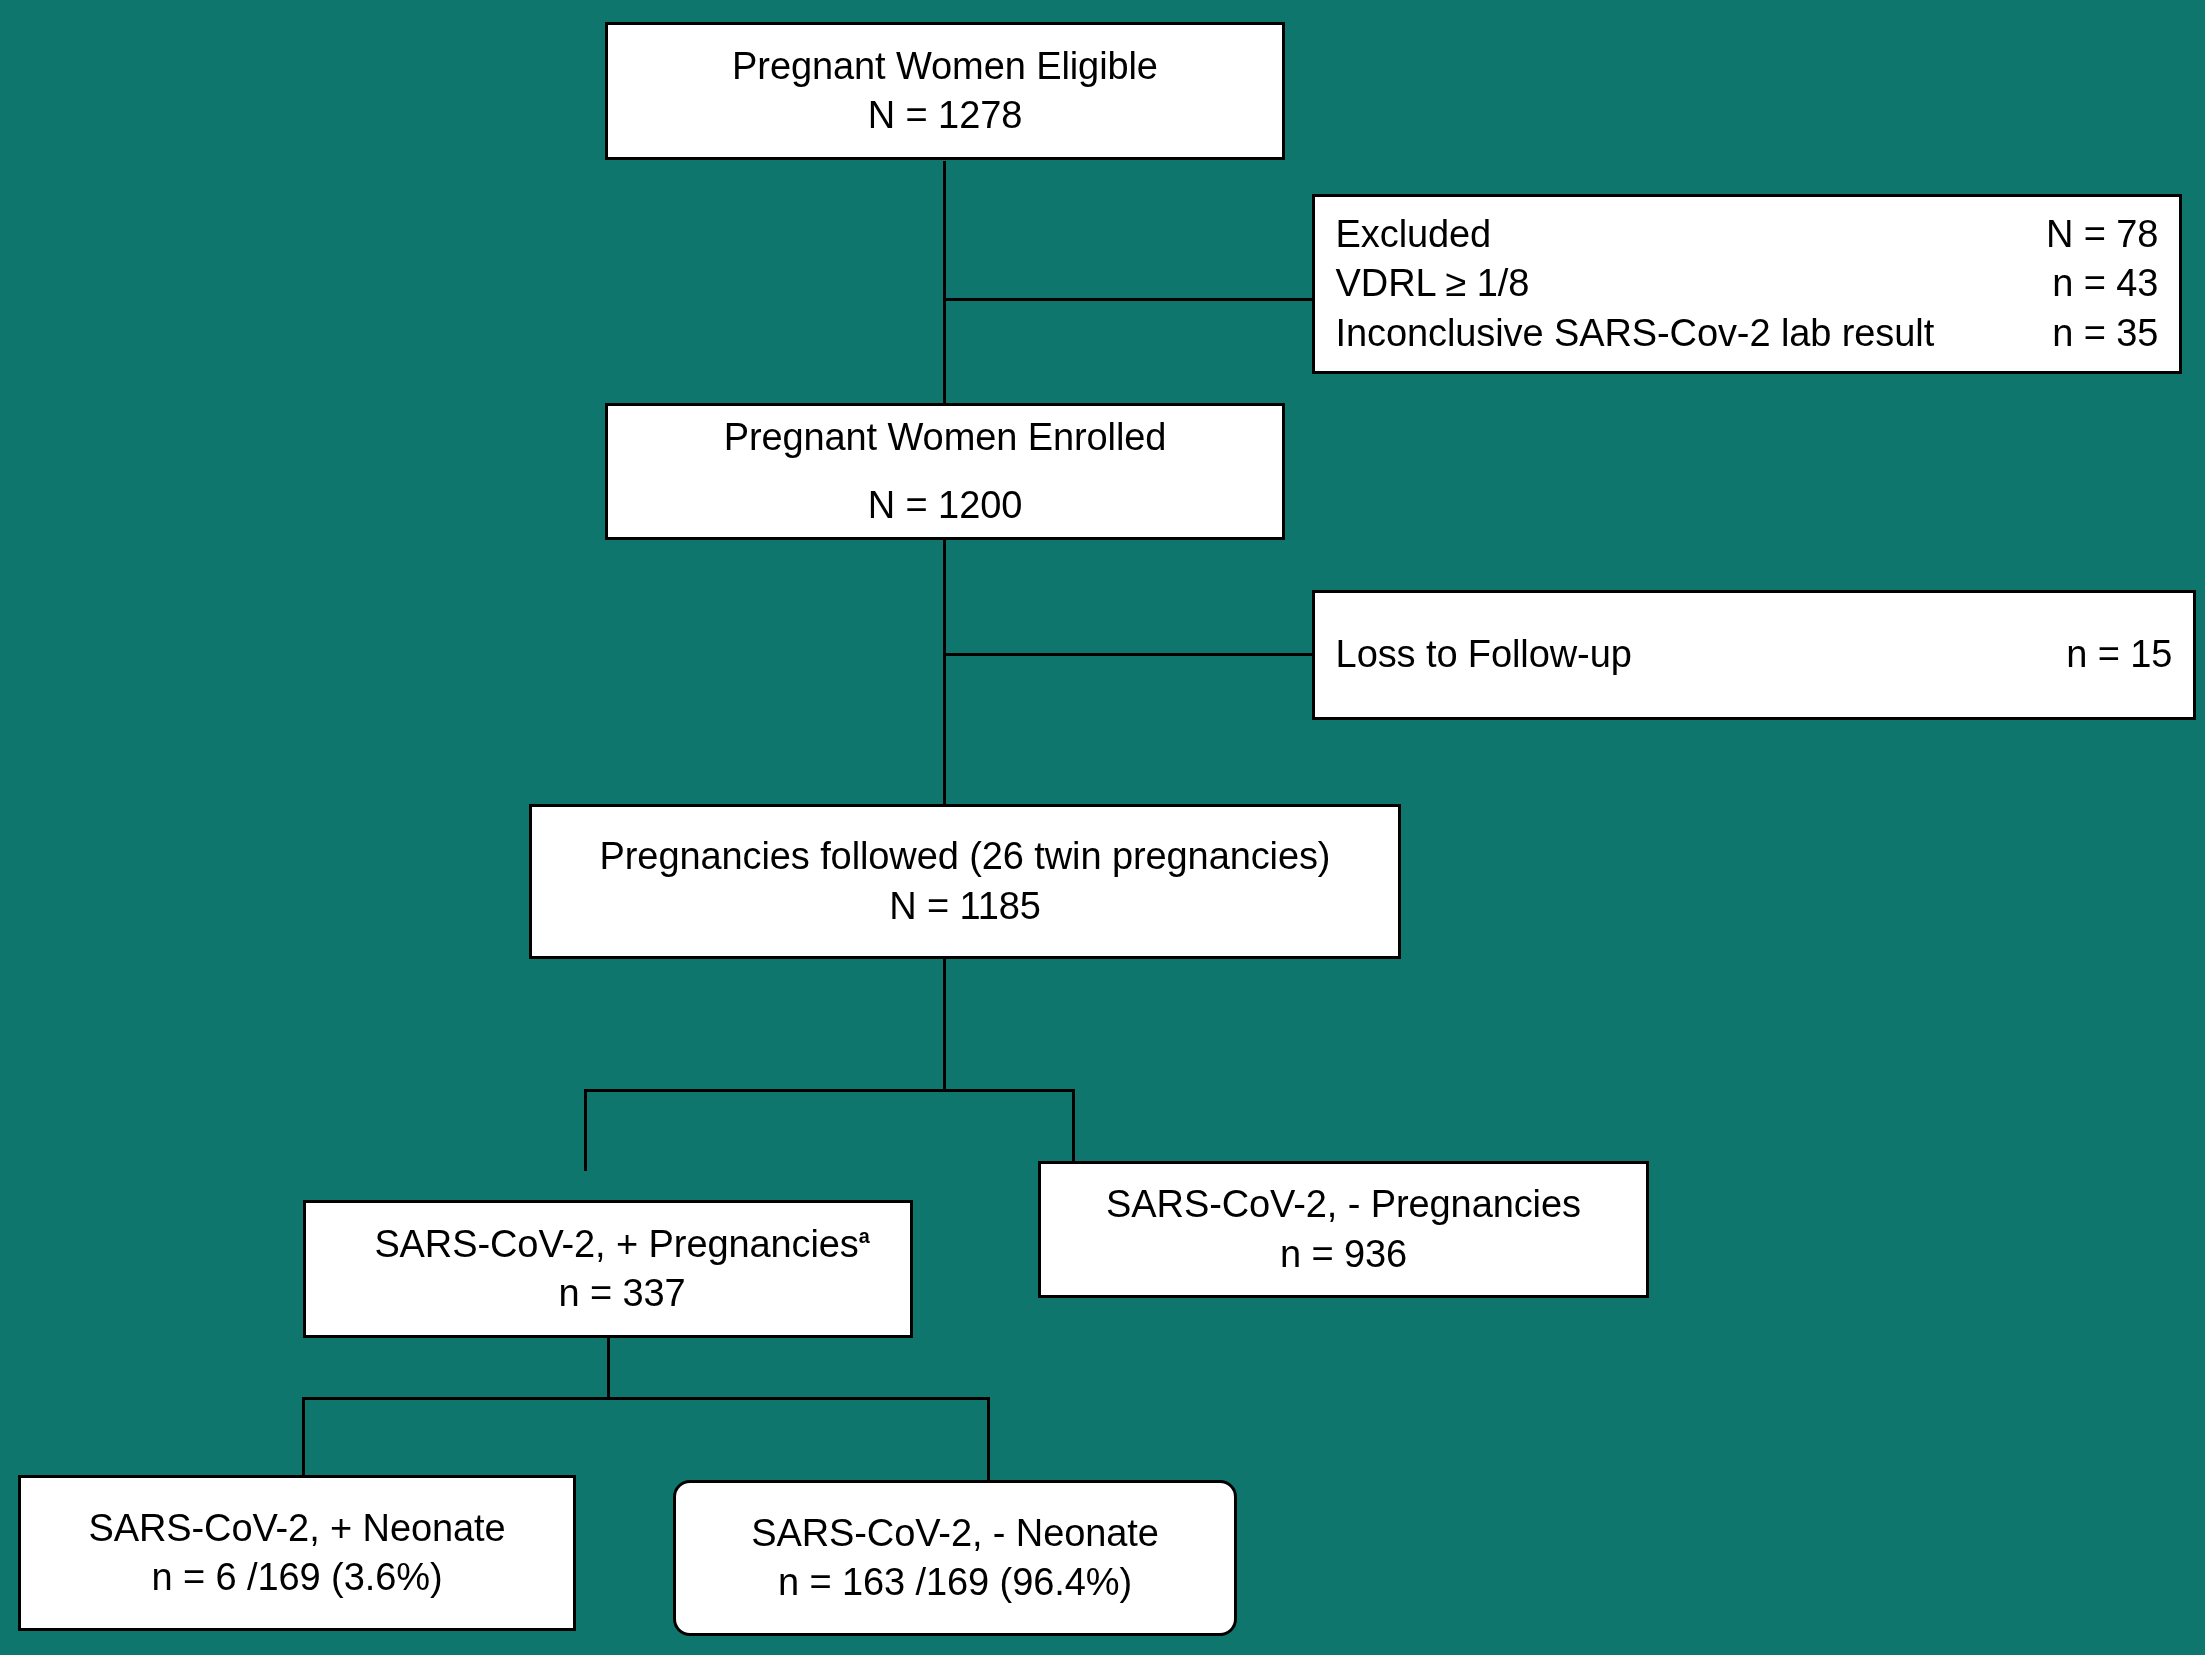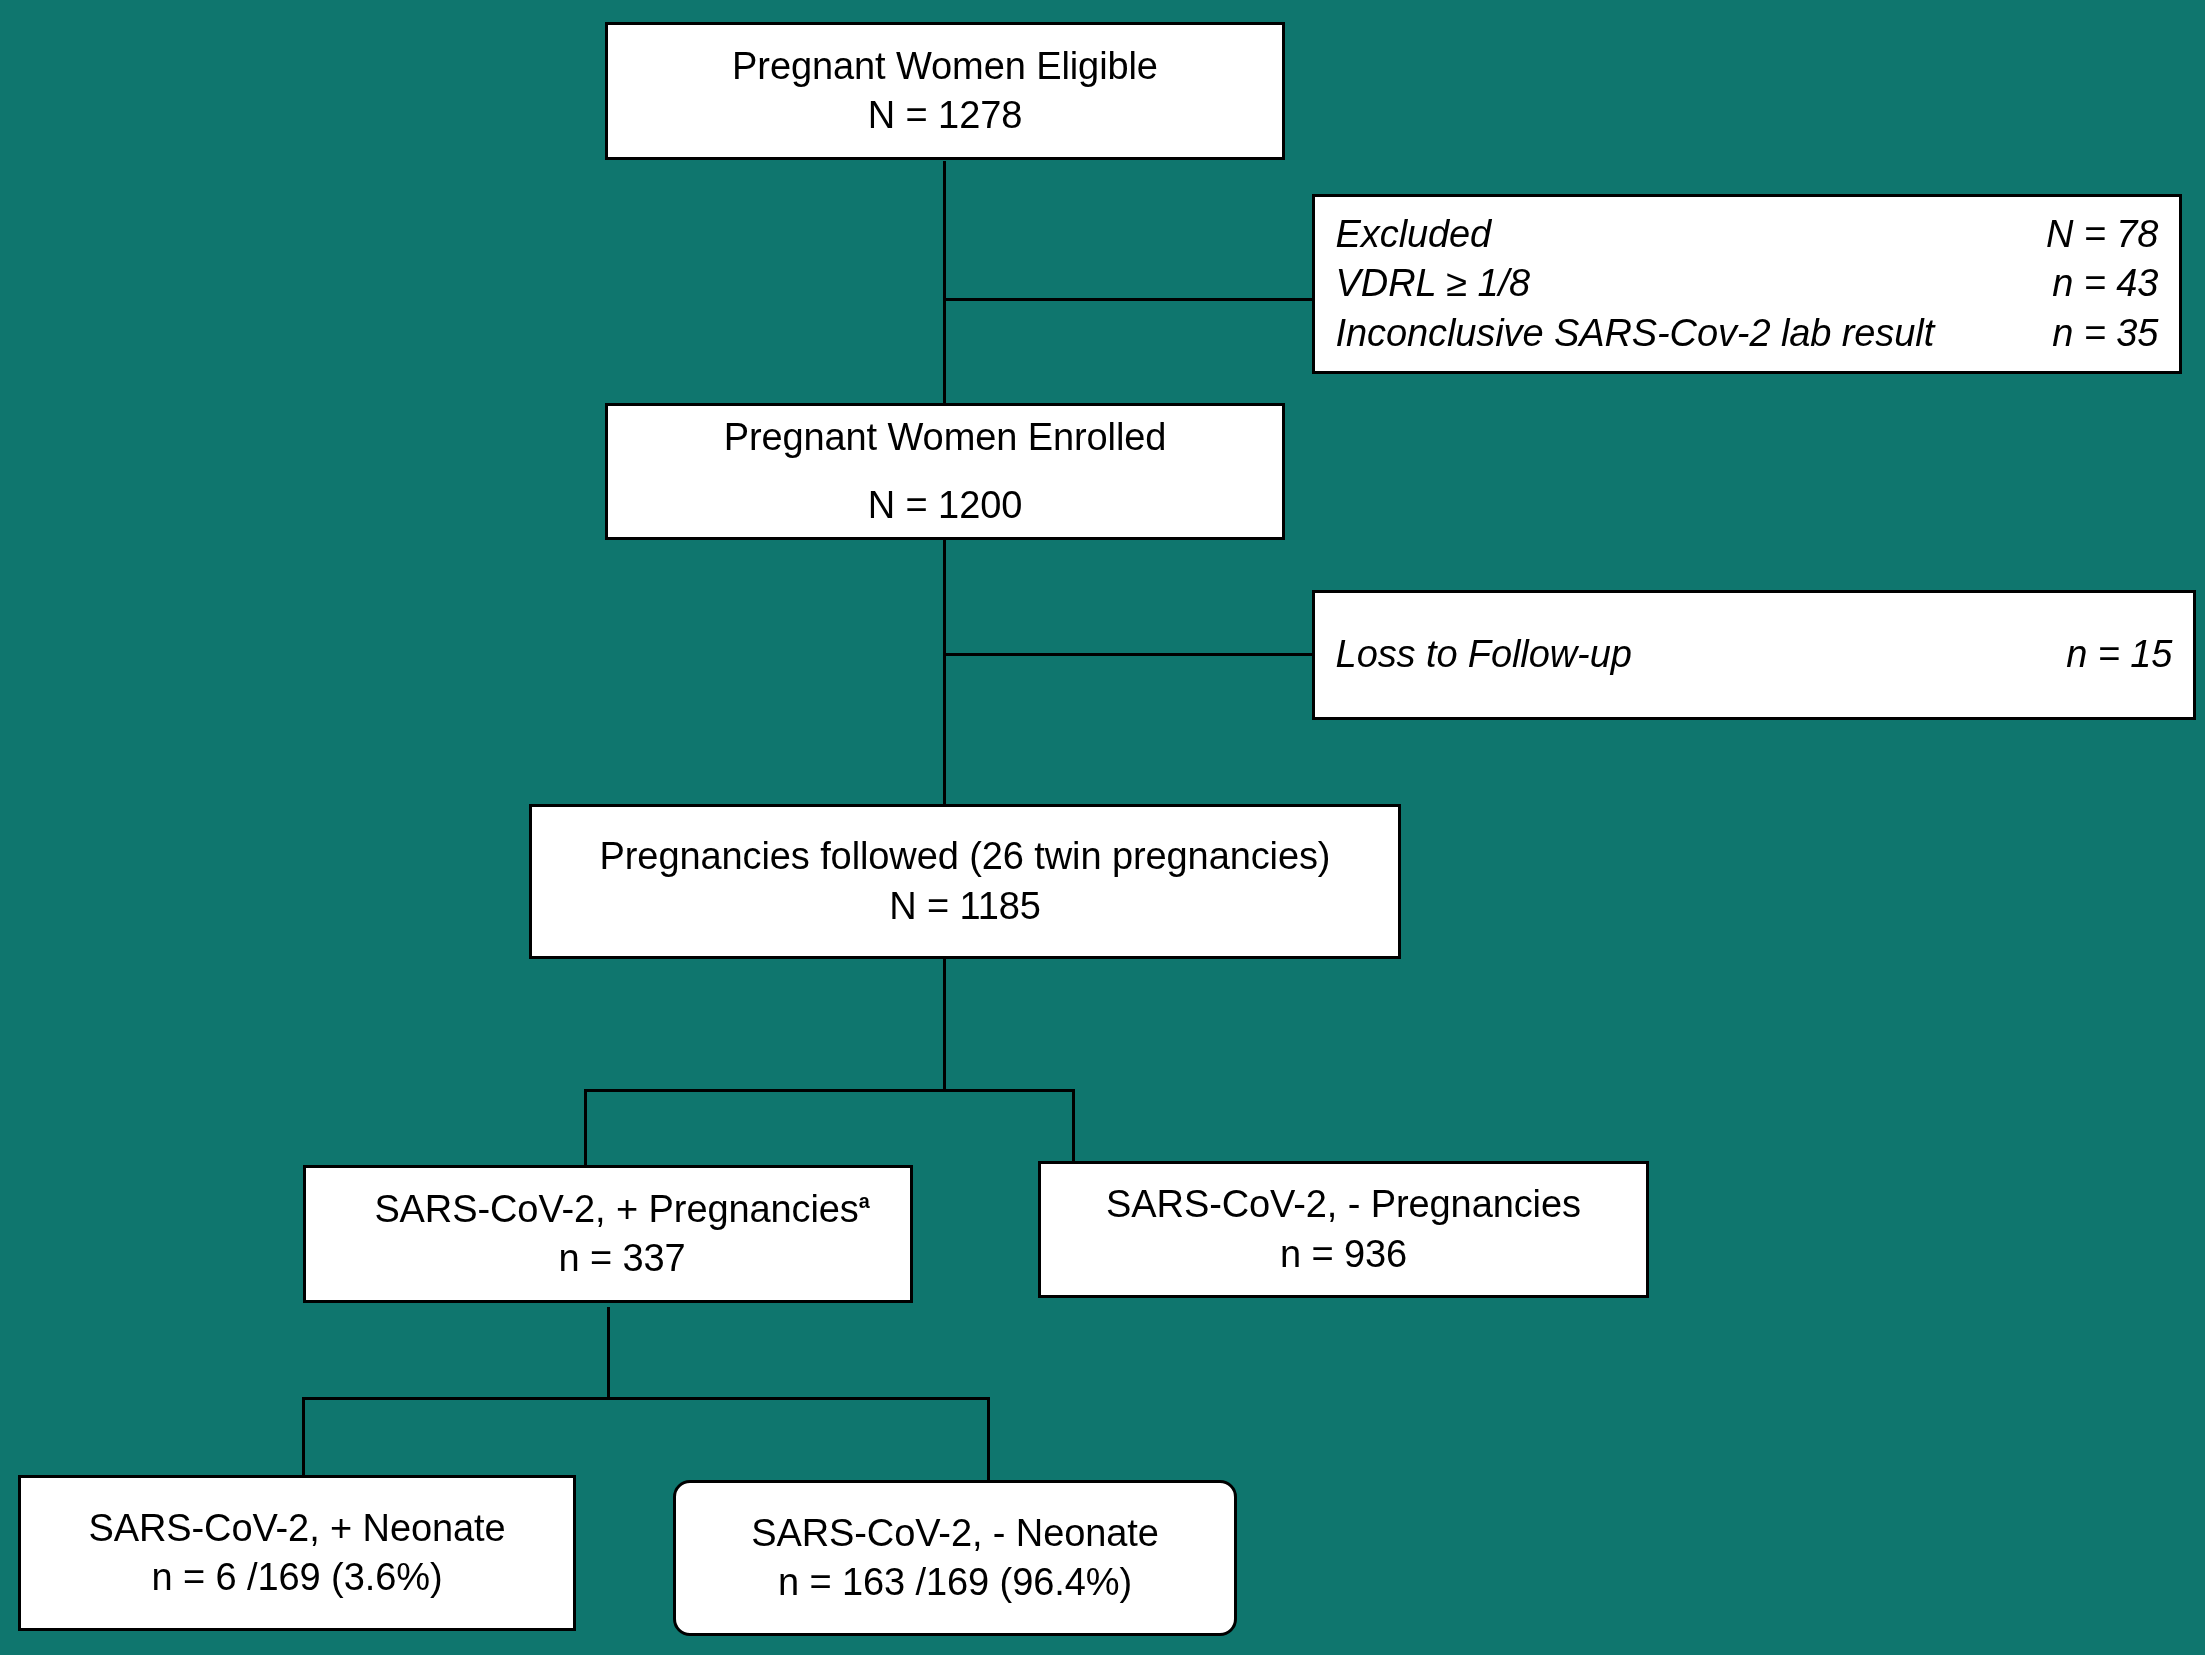--- a/index.html
+++ b/index.html
@@ -41,21 +41,20 @@
     display: block;
     text-align: left;
     padding: 0 20.6px;
   }
   .node.side .row {
     display: flex;
     justify-content: space-between;
     align-items: baseline;
     white-space: pre;
     width: 100%;
-    font-style: italic;
   }
   .node.side .row .lbl { flex: 0 1 auto; }
   .node.side .row .val { flex: 0 0 auto; padding-left: 24px; }
   .side-inner {
     position: absolute;
     left: 20.6px;
     right: 20.6px;
     top: 50%;
     transform: translateY(-50%);
   }
@@ -130,21 +129,21 @@
         <span class="val">n = 15</span>
       </div>
     </div>
   </div>
 
   <div class="node" style="left:529px; top:804px; width:872px; height:155px;">
     <div class="line">Pregnancies followed (26 twin pregnancies)</div>
     <div class="line">N = 1185</div>
   </div>
 
-  <div class="node" style="left:303px; top:1165px; width:610px; height:138px;padding-left:28px;">
+  <div class="node" style="left:303px; top:1200px; width:610px; height:138px;padding-left:28px;">
     <div class="line"><span>SARS-CoV-2, + Pregnancies</span><sup class="note">a</sup></div>
     <div class="line">n = 337</div>
   </div>
 
   <div class="node" style="left:1038px; top:1161px; width:611px; height:137px;">
     <div class="line">SARS-CoV-2, - Pregnancies</div>
     <div class="line">n = 936</div>
   </div>
 
   <div class="node" style="left:18px; top:1475px; width:558px; height:156px;text-align:right;">

